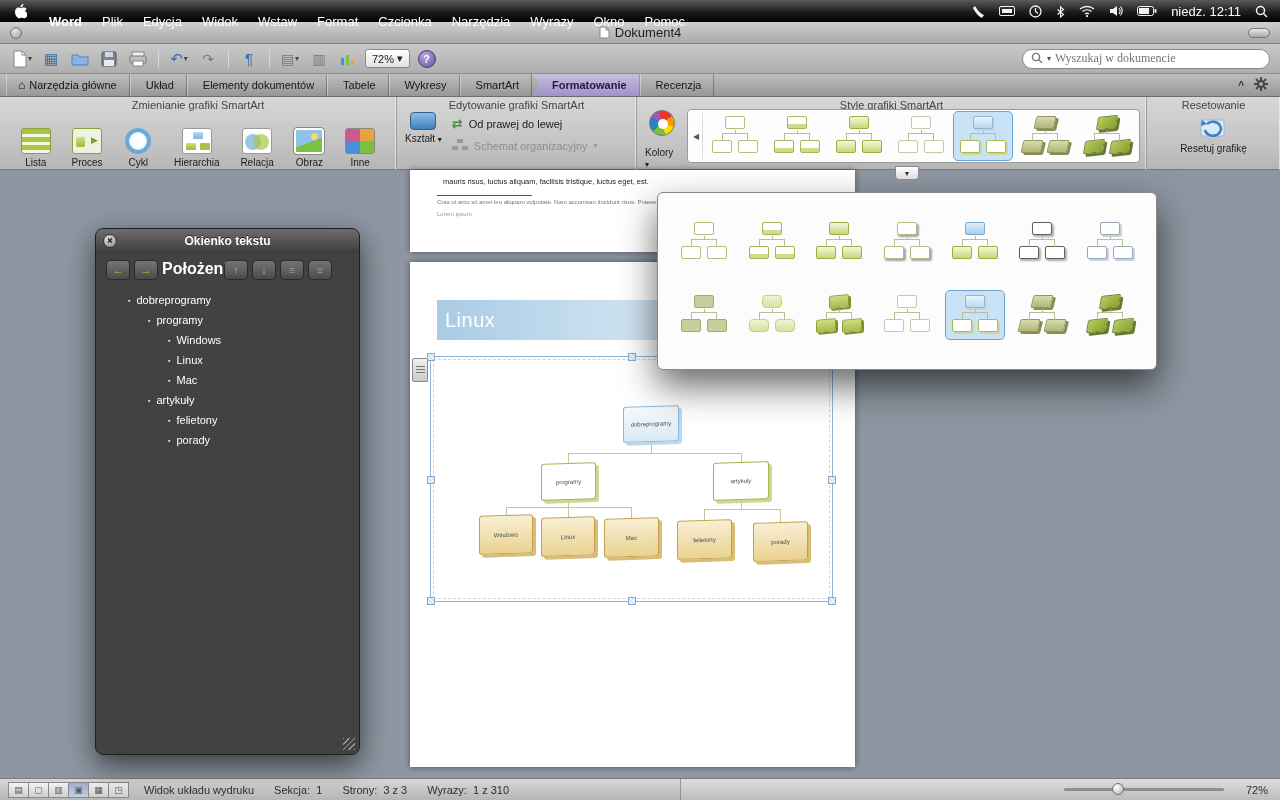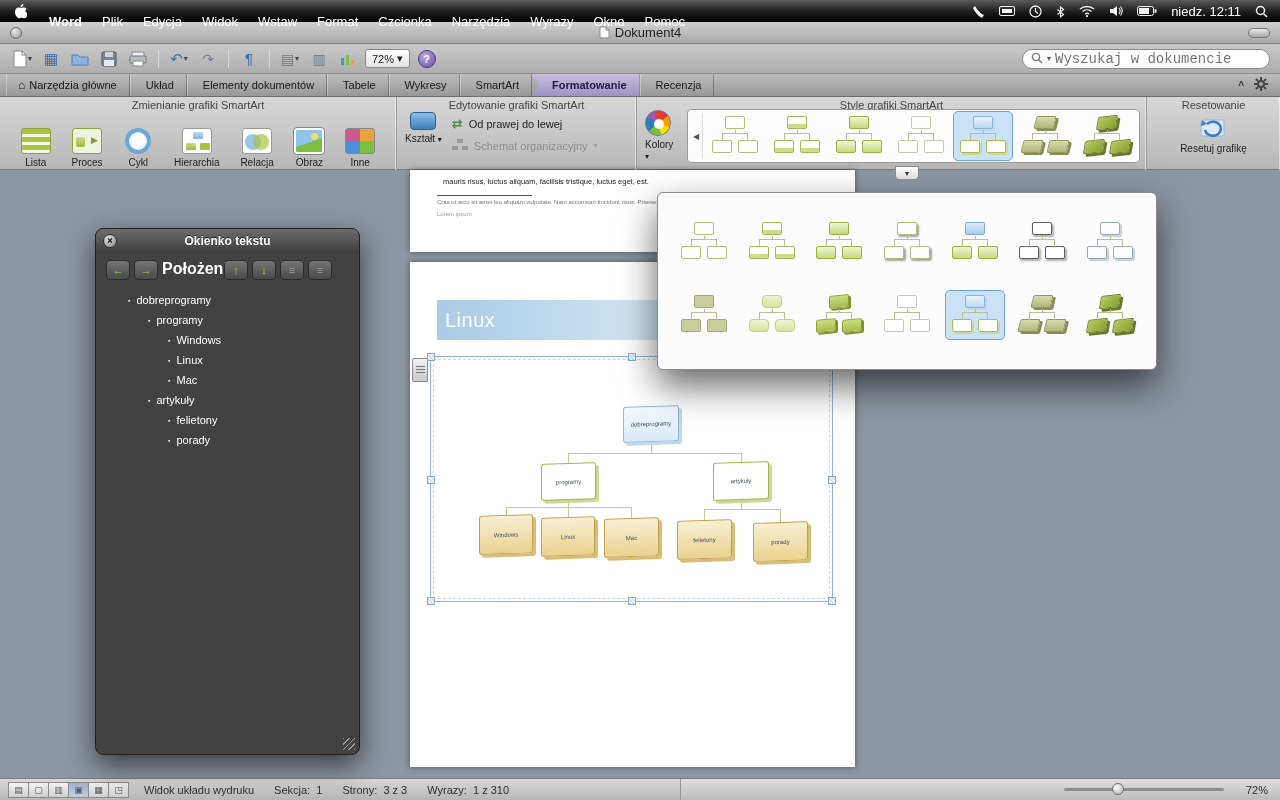--- a/index.html
+++ b/index.html
@@ -38,22 +38,22 @@
   .tsep { width:1px; height:18px; background:#8e8e8e; border-right:1px solid #d8d8d8; margin:0 3px; }
   .glyph-blue { color:#3a6ea8; font-size:15px; }
   .glyph-dim { color:#6b7b8b; font-size:14px; }
   .zoom-box { display:flex; align-items:center; gap:3px; background:linear-gradient(#fff,#e2e2e2);
     border:1px solid #8a8a8a; border-radius:3px; height:19px; padding:0 6px; font-size:11px; color:#222; }
   .help-btn { width:18px; height:18px; border-radius:50%; background:radial-gradient(circle at 35% 30%,#b9a6e0,#6a4fa8);
     color:#fff; font-size:11px; font-weight:bold; display:flex; align-items:center; justify-content:center;
     border:1px solid #4a3880; }
   .search-wrap { margin-left:auto; display:flex; align-items:center; gap:4px;
     background:#fff; border:1px solid #8a8a8a; border-radius:10px; height:20px; width:248px; padding:0 8px; }
-  .search-wrap input { border:none; outline:none; flex:1; font-size:14px; color:#333; background:transparent;
-    font-family:Liberation Mono, monospace; }
+  .search-wrap input { border:none; outline:none; flex:1; font-size:12px; color:#333; background:transparent;
+    font-family:Liberation Serif, serif; }
   .search-wrap .caret { font-size:8px; color:#555; }
 
   
   .ribbon-tabs { position:absolute; top:74px; left:0; width:1280px; height:23px;
     background:linear-gradient(#bdbdbd,#979797); border-bottom:1px solid #6d6d6d;
     display:flex; align-items:stretch; padding-left:6px; font-size:11px; color:#161616; }
   .tab { display:flex; align-items:center; padding:0 12px; border-right:1px solid rgba(0,0,0,.28);
     box-shadow:inset 1px 0 0 rgba(255,255,255,.35); cursor:default; white-space:nowrap; }
   .tab-glyph { margin-right:4px; font-size:12px; }
   .tab.active { background:linear-gradient(#c6bede,#9f93c6); font-weight:bold; color:#211848;
@@ -109,21 +109,21 @@
   .rg2-col { display:flex; flex-direction:column; gap:8px; padding-top:6px; font-size:11px; color:#1c1c1c; }
   .rg2-line { display:flex; align-items:center; gap:6px; }
   .rg2-line.dim { color:#8d8d8d; }
   .ic-swap { color:#4a8f3f; font-weight:bold; font-size:13px; }
   .ic-orgmini { position:relative; width:16px; height:13px; }
   .ic-orgmini::before { content:""; position:absolute; left:5px; top:0; width:6px; height:4px; background:#9a9a9a; }
   .ic-orgmini::after { content:""; position:absolute; left:0; top:7px; width:6px; height:4px; background:#9a9a9a; box-shadow:10px 0 0 #9a9a9a; }
 
   
   .rg3-row { position:absolute; top:12px; left:8px; right:6px; bottom:2px; display:flex; gap:8px; align-items:flex-start; }
-  .colors-btn { display:flex; flex-direction:column; gap:3px; font-size:10px; color:#1c1c1c; padding-top:1px; }
+  .colors-btn { display:flex; flex-direction:column; align-items:center; gap:11px; font-size:10px; color:#1c1c1c; padding-top:1px; }
   .ic-wheel { width:26px; height:26px; border-radius:50%; border:1px solid #777;
     background:conic-gradient(#e33 0 55deg,#f90 55deg 110deg,#fd0 110deg 165deg,#7bc043 165deg 225deg,#2a7fc0 225deg 300deg,#9b59b6 300deg 345deg,#e33 345deg); position:relative; }
   .ic-wheel::after { content:""; position:absolute; left:8px; top:8px; width:10px; height:10px; border-radius:50%; background:#fff; }
   .strip { flex:1; height:54px; background:#fdfdfd; border:1px solid #9a9a9a; border-radius:4px;
     display:flex; align-items:center; padding:1px 2px; gap:2px; }
   .strip-scroll { width:13px; height:46px; display:flex; align-items:center; justify-content:center;
     font-size:8px; color:#555; border-right:1px solid #ddd; }
 
   
   .gthumb { width:60px; height:50px; display:flex; align-items:center; justify-content:center; border-radius:5px; border:1.5px solid transparent; }

